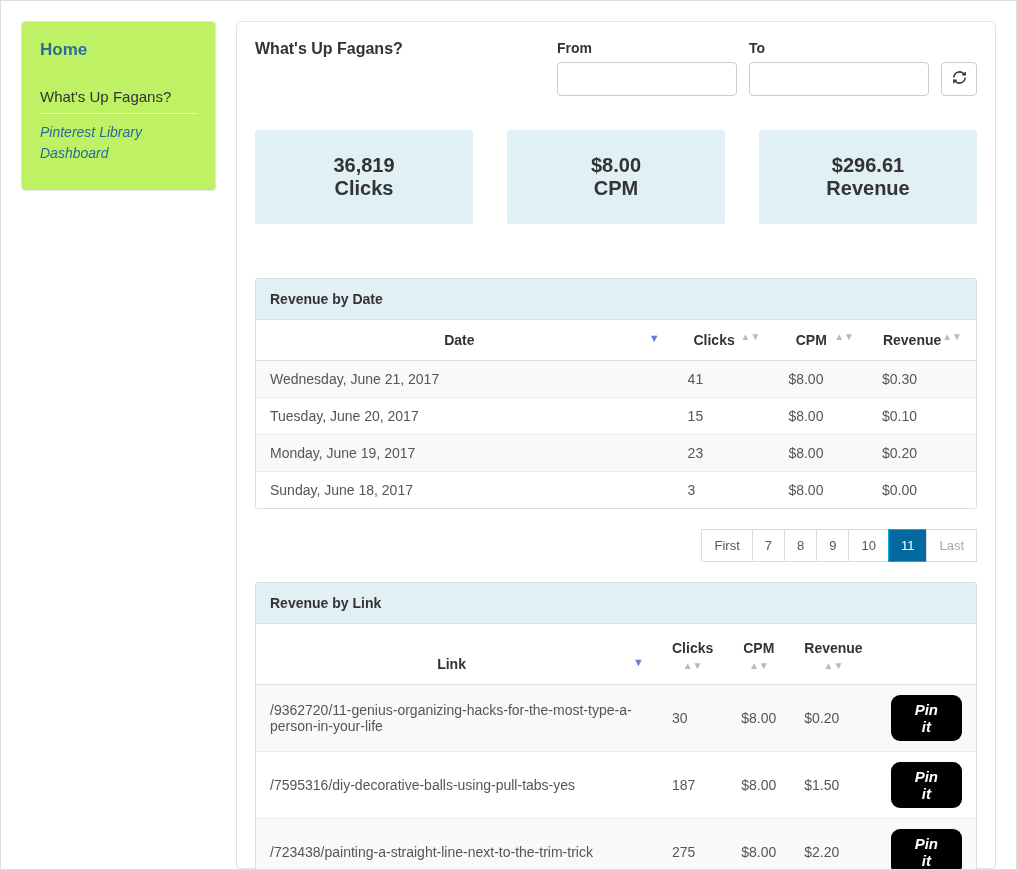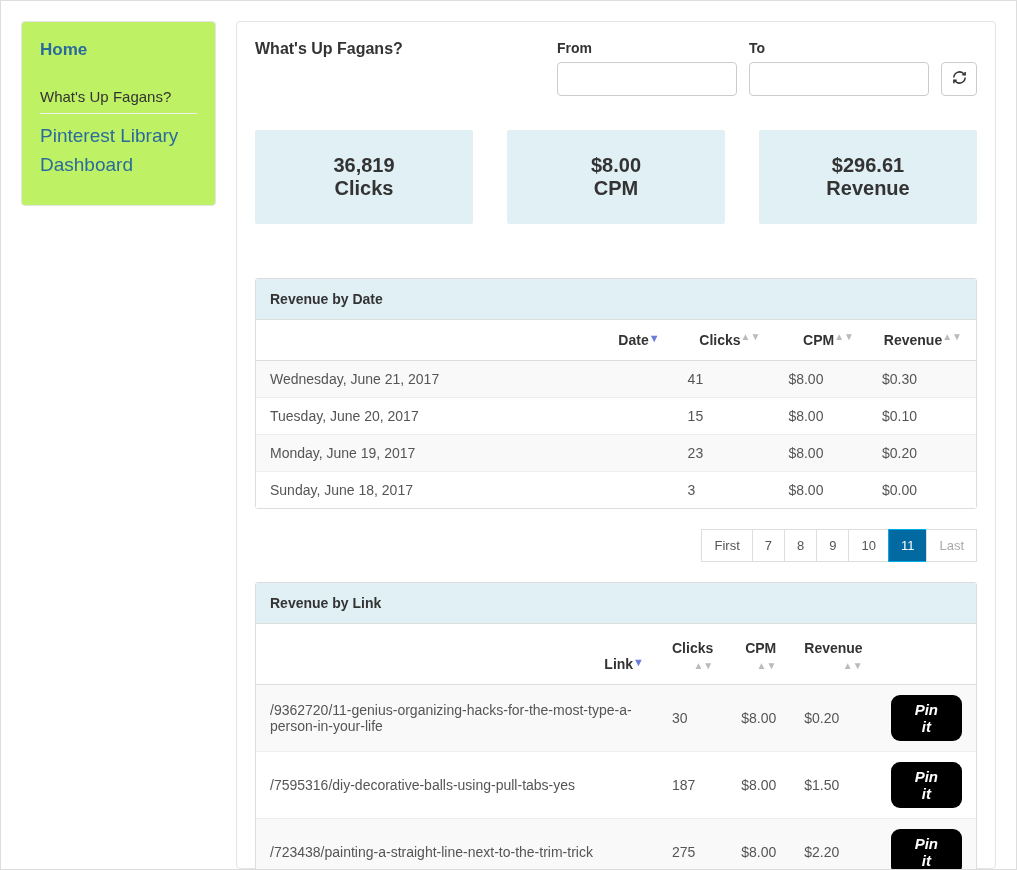--- a/index.html
+++ b/index.html
@@ -1,39 +1,39 @@
 <!DOCTYPE html>
 <html><head>
 <meta charset="utf-8">
 <style>
 * { box-sizing: border-box; margin: 0; padding: 0; }
 body { font-family: "Helvetica Neue", Helvetica, Arial, sans-serif; background: #fff; color: #333; font-size: 14px; }
 .outer { width: 1017px; border: 1px solid #ddd; padding: 20px 20px 0 20px; margin: 0 auto; display: flex; gap: 20px; height: 870px; overflow: hidden; }
 .sidebar { width: 195px; border: 1px solid #e4e4e4; border-radius: 4px; padding: 18px; height: fit-content; background: #bef264; }
 .sidebar-home { color: #2b6b9c; font-weight: 700; font-size: 17px; margin-bottom: 20px; display: block; }
 .sidebar-item { color: #333; font-size: 15px; padding: 8px 0; border-bottom: 1px solid #eee; display: block; }
-.sidebar-link { color: #2b6b9c; font-size: 19px; padding: 8px 0; display: block; line-height: 1.5; }
+.sidebar-link { color: #2b6b9c; font-size: 14px; padding: 8px 0; display: block; line-height: 1.5; font-style: italic; }
 .main { flex: 1; border: 1px solid #e4e4e4; border-radius: 4px; padding: 18px; background: #fff; }
 .toprow { display: flex; gap: 18px; margin-bottom: 34px; }
 .toprow .title { flex: 1; font-weight: 700; font-size: 16px; color: #333; }
 .daterange { display: flex; gap: 12px; align-items: flex-end; margin-left: 28px; }
 .fld { display: flex; flex-direction: column; }
 .fld label { font-weight: 700; font-size: 14px; margin-bottom: 6px; }
 .input-group { display: flex; align-items: center; border: 1px solid #ccc; border-radius: 4px; width: 180px; height: 34px; background: #fff; }
 .input-group input { border: none; outline: none; flex: 1; padding: 6px 10px; font-size: 14px; background: transparent; }
 .input-group .cal-icon { padding: 0 10px; color: #333; font-size: 14px; }
 .refresh-btn { width: 36px; height: 34px; border: 1px solid #ccc; border-radius: 4px; background: #fff; display: flex; align-items: center; justify-content: center; cursor: pointer; }
 .stats { display: flex; gap: 34px; margin-bottom: 54px; justify-content: space-between; }
 .stat { flex: 1; background: #e1f0f5; border-radius: 2px; text-align: center; padding: 24px 10px; }
 .stat .v1 { font-weight: 700; font-size: 20px; color: #333; }
 .stat .v2 { font-weight: 700; font-size: 20px; color: #333; }
 .panel { border: 1px solid #ddd; border-radius: 3px; margin-bottom: 20px; }
 .panel-head { background: #e1f0f5; padding: 12px 14px; font-weight: 700; font-size: 14px; border-bottom: 1px solid #ddd; }
 table { width: 100%; border-collapse: collapse; }
-th { text-align: right; font-weight: 700; padding: 12px 14px; border-bottom: 1px solid #ddd; font-size: 14px; vertical-align: bottom; }
+th { text-align: center; font-weight: 700; padding: 12px 14px; border-bottom: 1px solid #ddd; font-size: 14px; vertical-align: bottom; }
 td { padding: 10px 14px; border-top: 1px solid #eee; font-size: 14px; color: #555; }
 tbody tr:nth-child(odd) { background: #f9f9f9; }
 tbody tr:nth-child(even) { background: #fff; }
 .sort-arrows { float: right; color: #bbb; font-size: 10px; line-height: 1; display: inline-flex; flex-direction: column; }
 .sort-active-desc { float: right; color: #6b7dd6; font-size: 11px; }
 .pager { display: flex; justify-content: flex-end; margin: 20px 0; }
 .pager a { border: 1px solid #ddd; padding: 8px 12px; color: #555; text-decoration: none; font-size: 13px; margin-left: -1px; background: #fff; }
 .pager a.active { background: #0369a1; color: #fff; border-color: #00aee5; }
 .pager a.disabled { color: #aaa; }
 .pinit-btn { background: #000000; color: #fff; border: none; border-radius: 9px; padding: 6px 24px; font-weight: 700; font-size: 15px; cursor: pointer; font-family: "Helvetica Neue", Helvetica, Arial, sans-serif; font-style: italic; }

